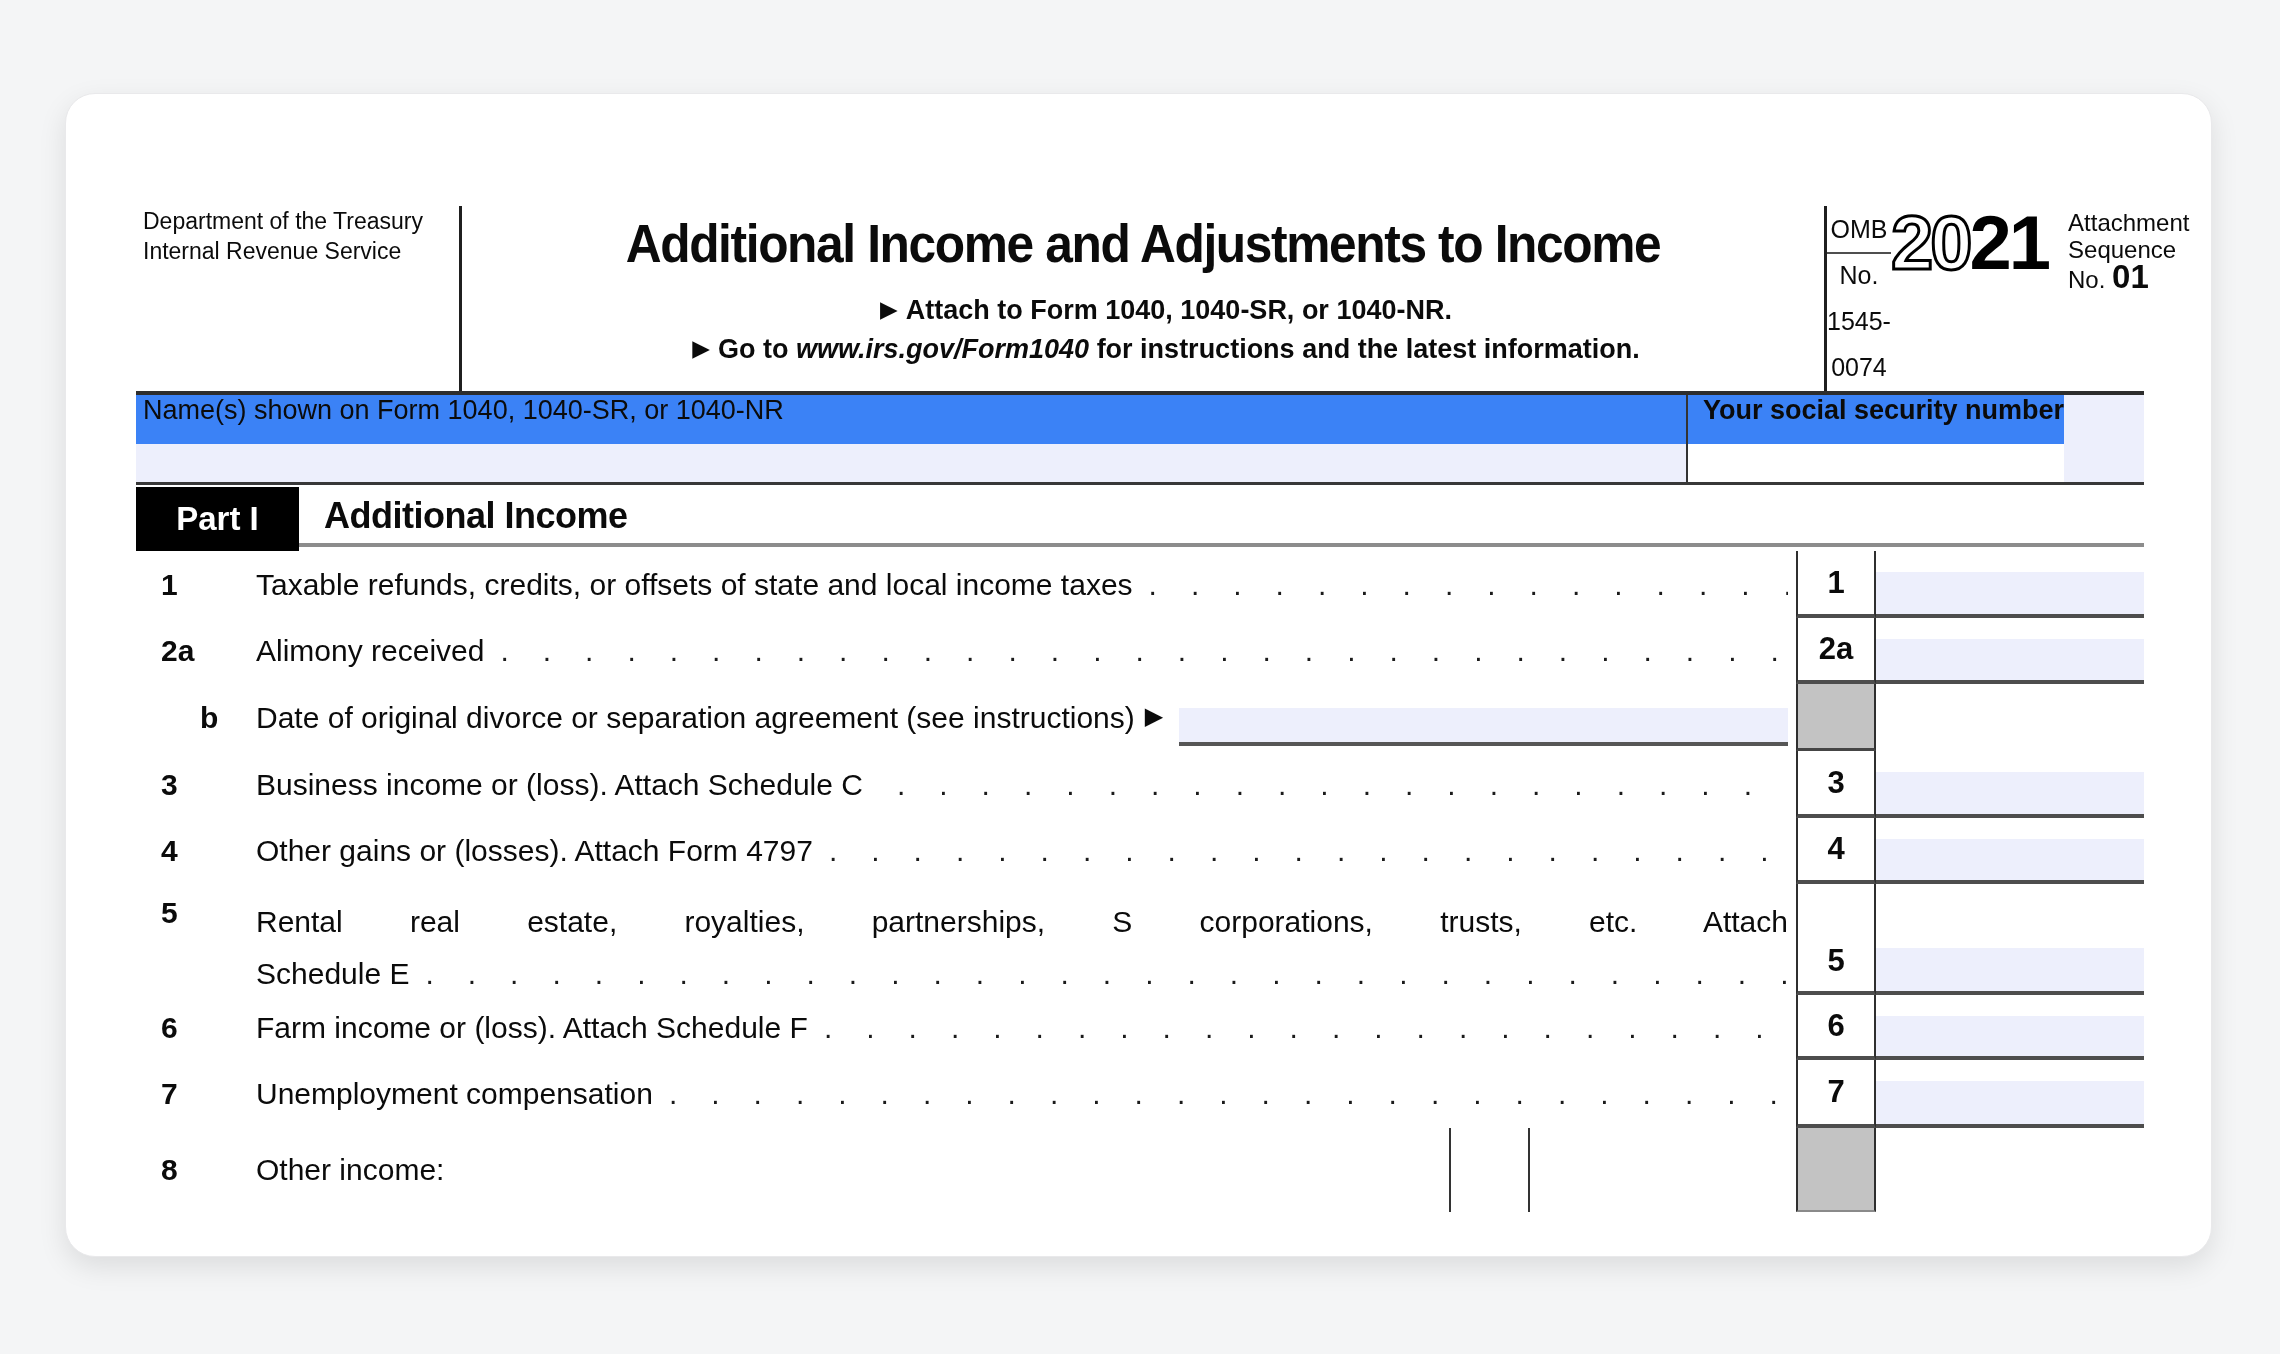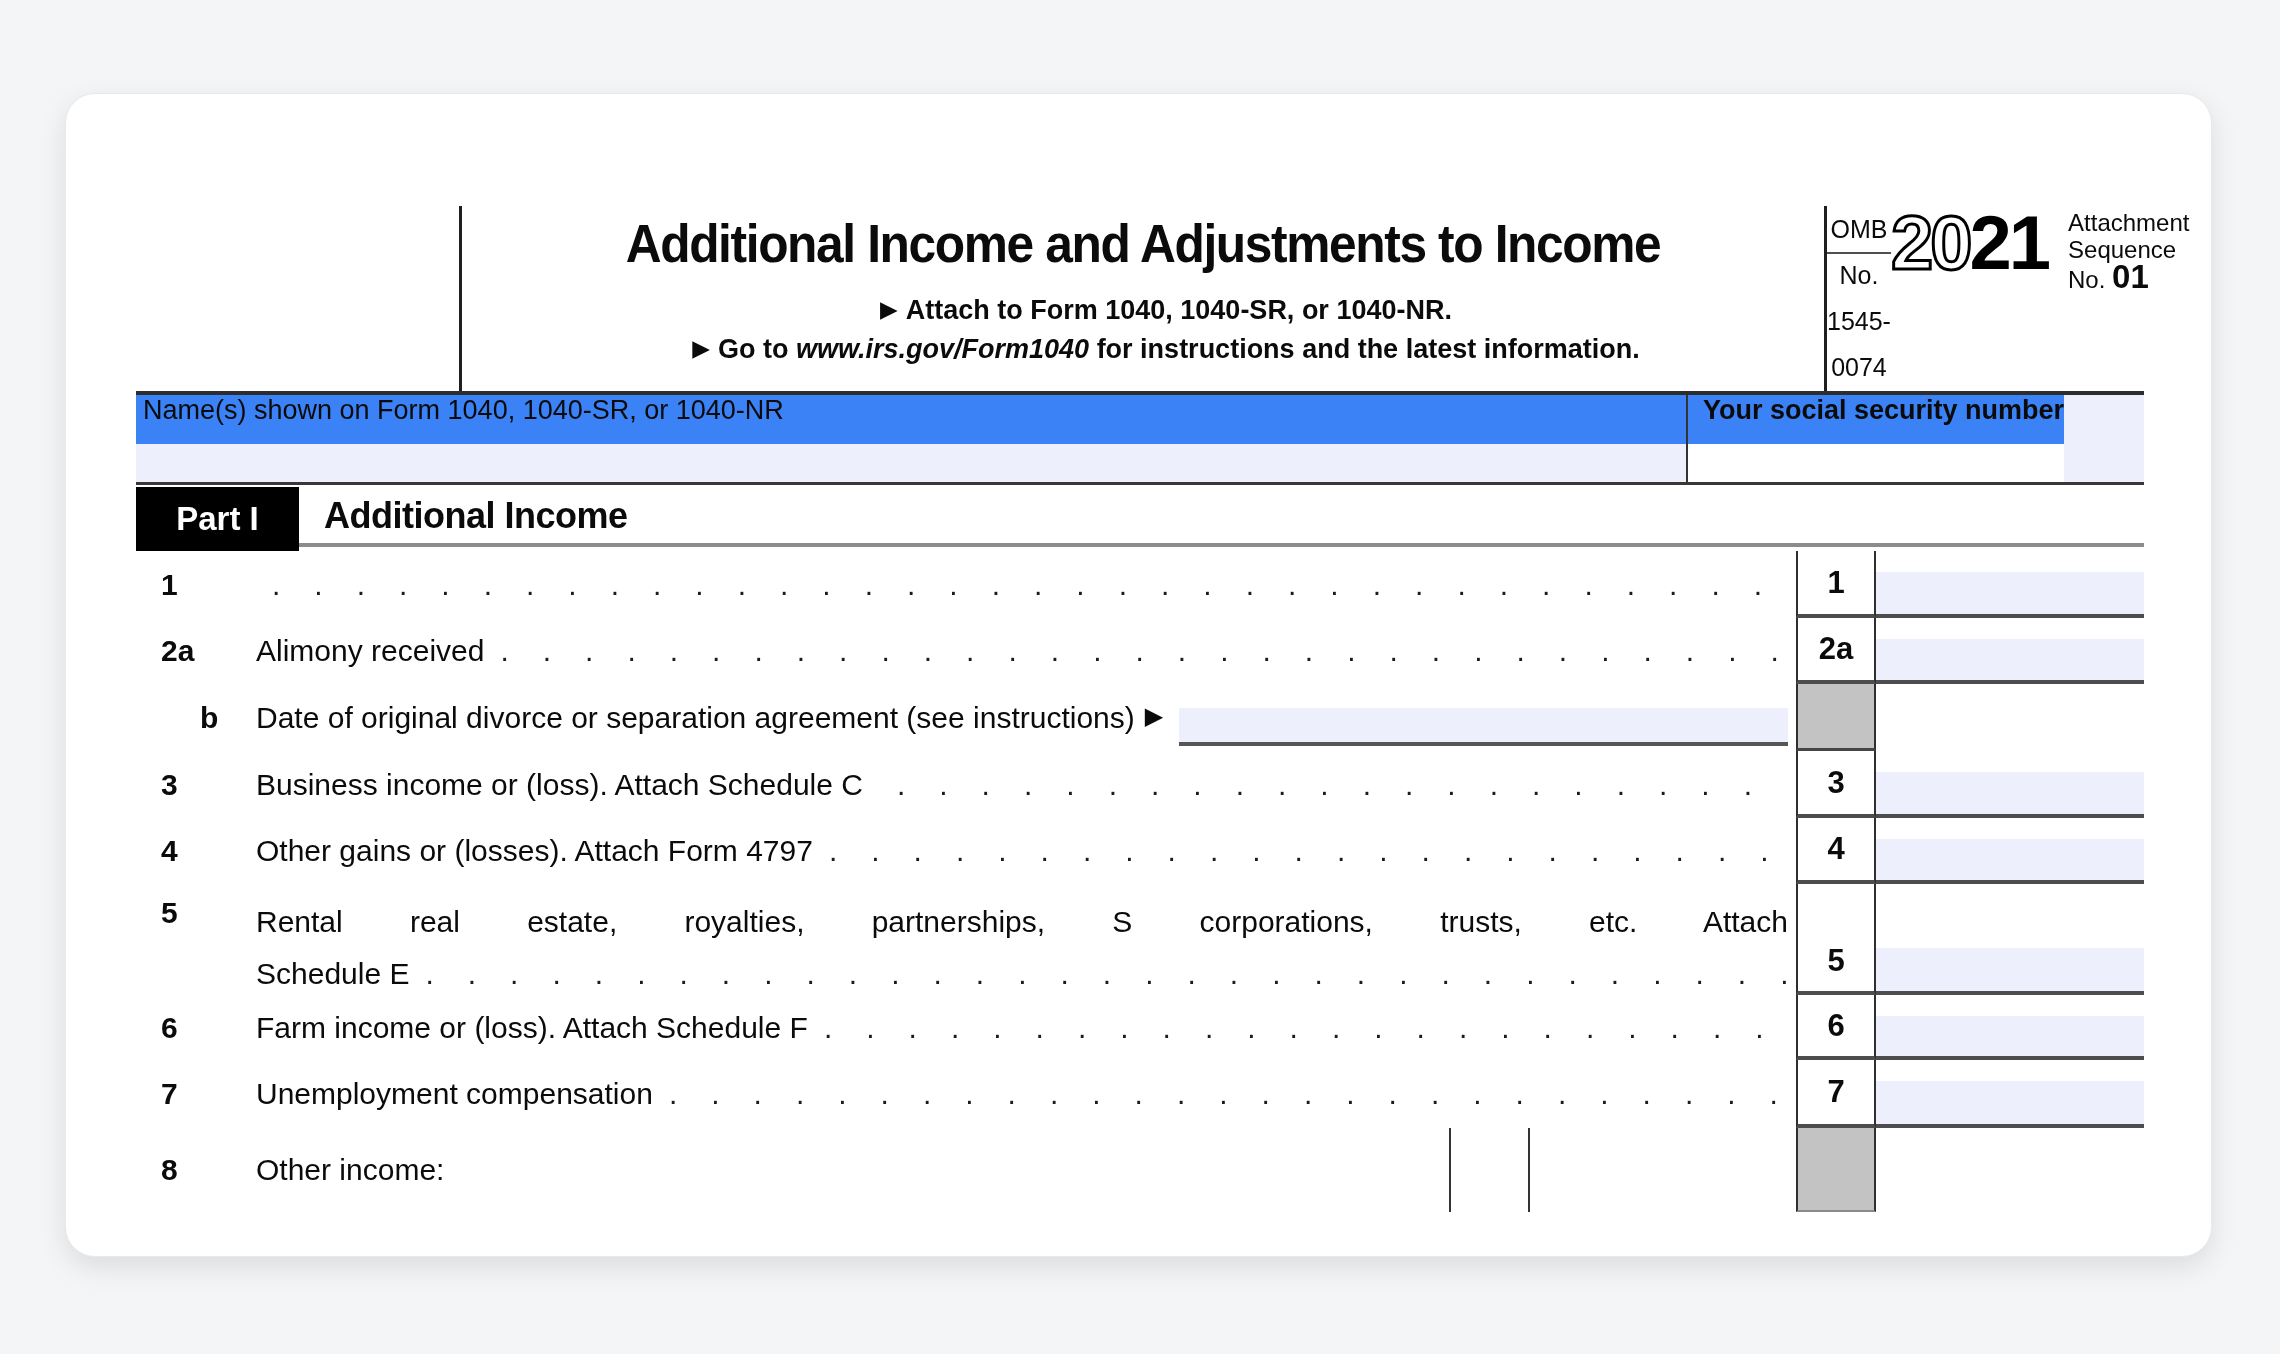--- a/index.html
+++ b/index.html
@@ -93,20 +93,24 @@
   .v-rule { position:absolute; top:0; bottom:0; width:2px; background:#333; }
 </style>
 </head>
 <body>
 
 <div class="card">
   <div class="content">
 
     <div class="form-header">
       <div class="hdr-left">
+        <div>
+          <div class="agency">Department of the Treasury</div>
+          <div class="agency">Internal Revenue Service</div>
+        </div>
       </div>
       <div class="hdr-center">
         <div class="main-title">Additional Income and Adjustments to Income</div>
         <div class="sub-line">
           <span class="ptr">▶</span><span>Attach to Form 1040, 1040-SR, or 1040-NR.</span>
         </div>
         <div class="sub-line second">
           <span class="ptr">▶</span><span>Go to </span><span class="url-italic">www.irs.gov/Form1040</span><span> for instructions and the latest information.</span>
         </div>
       </div>
@@ -137,20 +141,21 @@
       <div class="part-badge">Part I</div>
       <div class="part-title">Additional Income</div>
     </div>
 
     <div class="lines-table">
 
       <div class="trow u-dark" style="height:67px">
         <div class="c-num">1</div>
         <div class="c-desc">
           <div class="linewrap">
+              <span class="dtext">Taxable refunds, credits, or offsets of state and local income taxes</span>
               <span class="leader">............................................................</span>
             </div>
         </div>
         <div class="c-box">1</div>
         <div class="c-amt">
             <div class="amt-field"></div>
           </div>
       </div>
 
       <div class="trow u-dark" style="height:66px">

